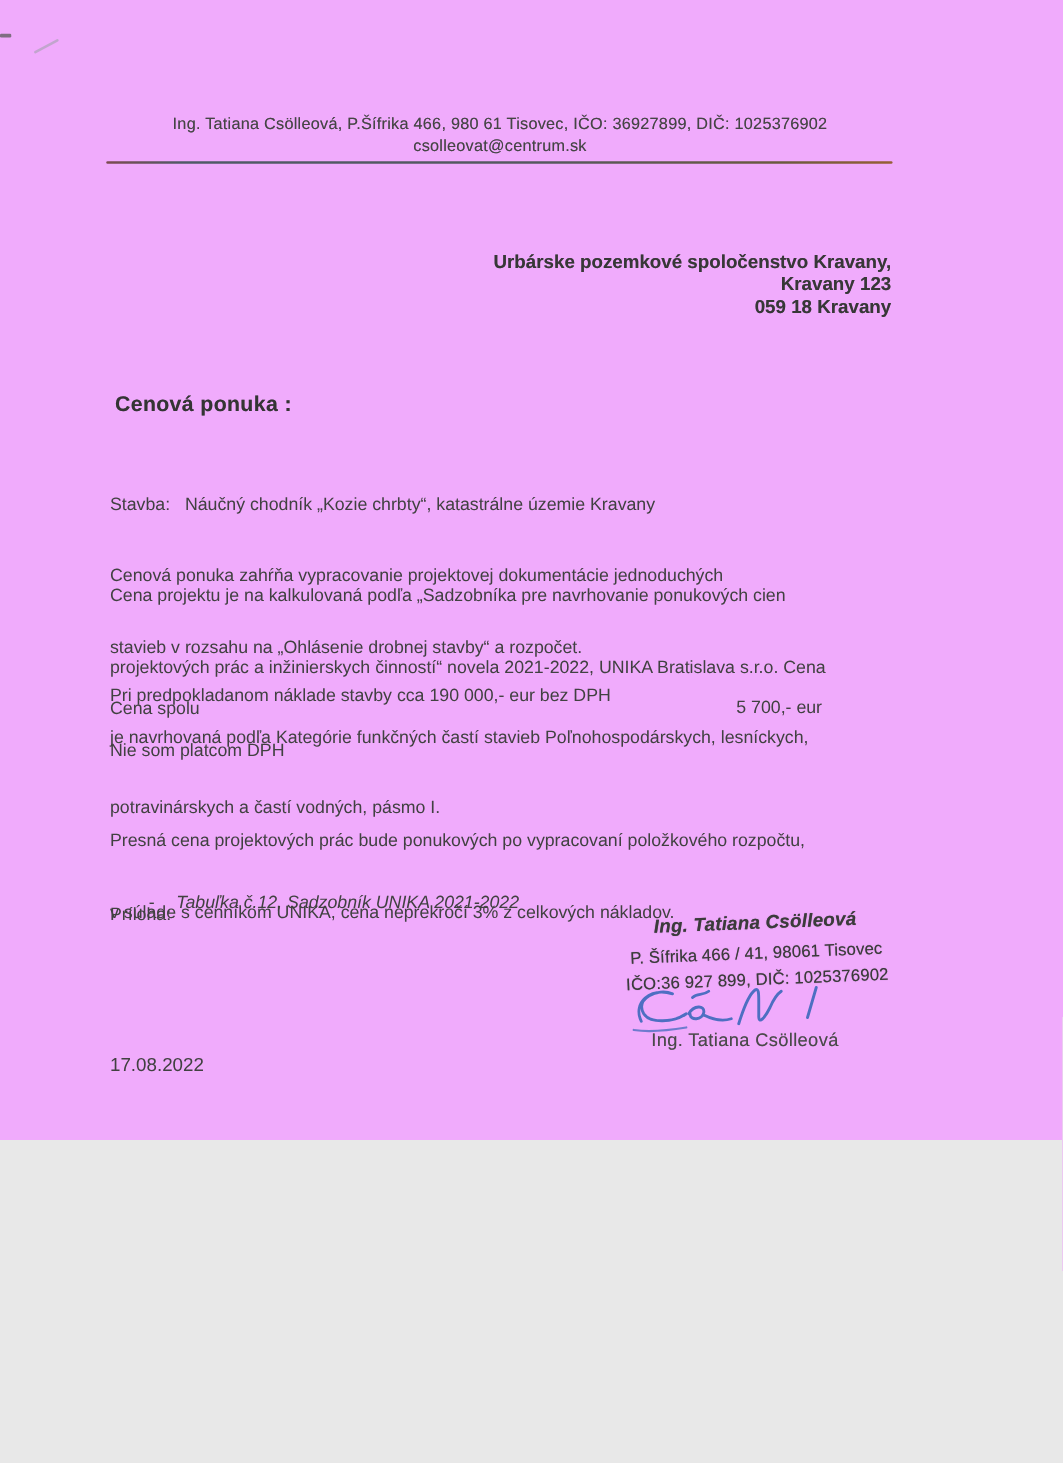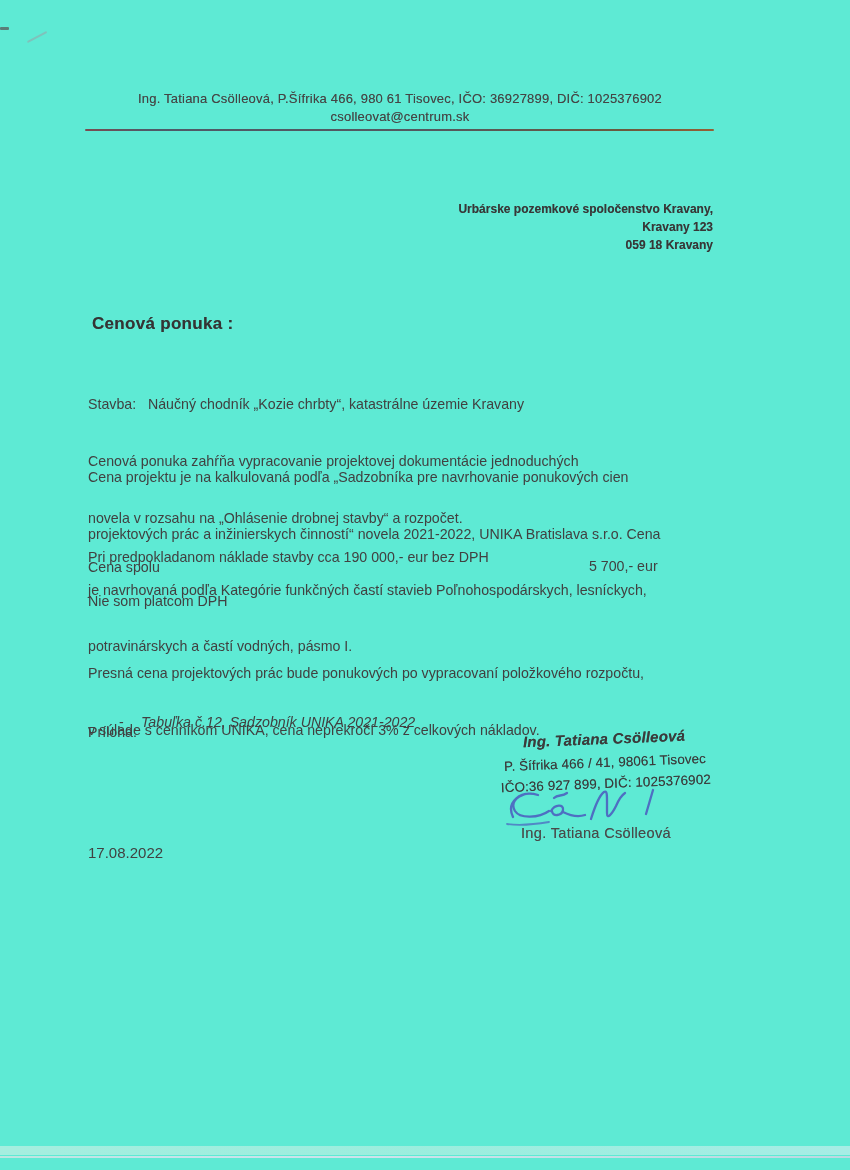--- a/index.html
+++ b/index.html
@@ -1,34 +1,34 @@
 <!DOCTYPE html>
 <html><head>
 <meta charset="utf-8">
 <style>
   html,body{margin:0;padding:0;background:#e8e8e8;}
   .page{
     position:relative;
-    width:850px;height:1170px;
+    width:850px;height:912px;
     margin:0 auto;
-    background:#5eead4;
+    background:#f0abfc;
     overflow:hidden;
     font-family:"Liberation Sans","DejaVu Sans",sans-serif;
     color:#3f3f3f;
     -webkit-font-smoothing:antialiased;
   }
   .abs{position:absolute;}
   .soft{text-shadow:0 0 .5px rgba(70,70,70,.55);}
   
   .header-block{left:85px;top:90px;width:630px;text-align:center;font-size:13px;line-height:17.5px;letter-spacing:.2px;color:#454545;}
   .header-rule{left:85px;top:129px;width:629px;height:2px;
     background:linear-gradient(90deg,#7c4b50 0%,#4f5a68 10%,#54585e 55%,#6b5a3e 86%,#975f35 100%);
     border-radius:1px;}
   
-  .recipient{right:137px;top:201px;text-align:right;font-weight:bold;font-size:12px;line-height:17.8px;color:#373737;}
+  .recipient{right:137px;top:201px;text-align:right;font-weight:bold;font-size:15px;line-height:17.8px;color:#373737;}
   
   .doc-title{left:92px;top:314px;font-size:17px;font-weight:bold;letter-spacing:.3px;color:#343434;}
   
   .body-text{font-size:14.2px;line-height:19px;color:#414141;white-space:pre-wrap;}
   .p-project{left:88px;top:357px;width:640px;}
   .p-basis{left:88px;top:431px;width:660px;line-height:18.7px;}
   .p-cost{left:88px;top:548px;width:640px;}
   .p-total-label{left:88px;top:558px;}
   .p-total-value{left:589px;top:557px;}
   .p-vat{left:88px;top:592px;}
@@ -72,21 +72,21 @@
     <div>Urbárske pozemkové spoločenstvo Kravany,</div>
     <div>Kravany 123</div>
     <div>059 18 Kravany</div>
   </div>
 
   <div class="abs doc-title soft">Cenová ponuka :</div>
 
   <div class="abs body-text p-project">
     <div>Stavba:   Náučný chodník „Kozie chrbty“, katastrálne územie Kravany</div>
     <div>Cenová ponuka zahŕňa vypracovanie projektovej dokumentácie jednoduchých</div>
-    <div>novela v rozsahu na „Ohlásenie drobnej stavby“ a rozpočet.</div>
+    <div>stavieb v rozsahu na „Ohlásenie drobnej stavby“ a rozpočet.</div>
   </div>
 
   <div class="abs body-text p-basis">
     <div>Cena projektu je na kalkulovaná podľa „Sadzobníka pre navrhovanie ponukových cien</div>
     <div>projektových prác a inžinierskych činností“ novela 2021-2022, UNIKA Bratislava s.r.o. Cena</div>
     <div>je navrhovaná podľa Kategórie funkčných častí stavieb Poľnohospodárskych, lesníckych,</div>
     <div>potravinárskych a častí vodných, pásmo I.</div>
   </div>
 
   <div class="abs body-text p-cost">Pri predpokladanom náklade stavby cca 190 000,- eur bez DPH</div>

